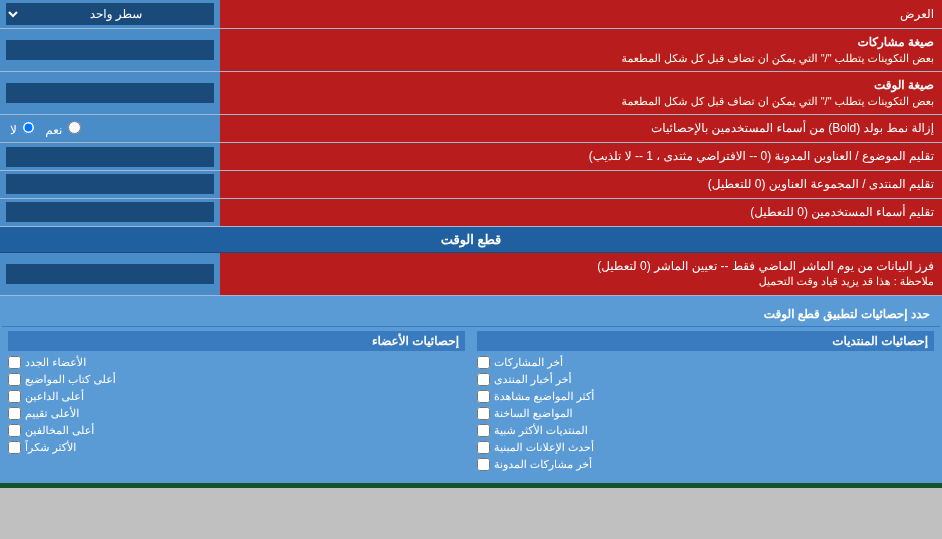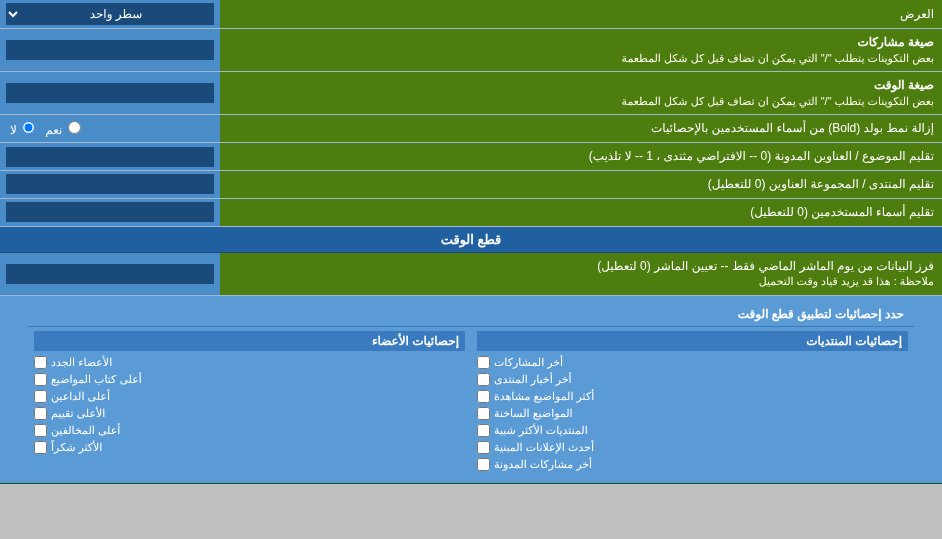--- a/index.html
+++ b/index.html
@@ -12,21 +12,21 @@
     .container {
       width: 942px;
       background: #dce9f5;
     }
     .row {
       display: flex;
       align-items: stretch;
       border-bottom: 1px solid #a0b8d0;
     }
     .row-label {
-      background: #4d7c0f;
+      background: #b91c1c;
       color: #fff;
       flex: 1;
       padding: 5px 8px;
       display: flex;
       align-items: center;
       justify-content: flex-start;
       text-align: right;
       font-size: 12px;
       line-height: 1.4;
     }
@@ -77,22 +77,22 @@
       background: #2060a0;
       color: #fff;
       text-align: center;
       padding: 5px 23px;
       font-size: 13px;
       font-weight: bold;
       border-bottom: 1px solid #1a4a80;
     }
     .checkboxes-section {
       background: #5b9bd5;
-      padding: 6px 28px;
-      border-bottom: 1px solid #14532d;
+      padding: 6px 2px;
+      border-bottom: 5px solid #14532d;
     }
     .checkboxes-grid {
       display: flex;
       gap: 0;
     }
     .checkboxes-col {
       flex: 1;
       padding: 4px 6px;
     }
     .checkboxes-col-header {

